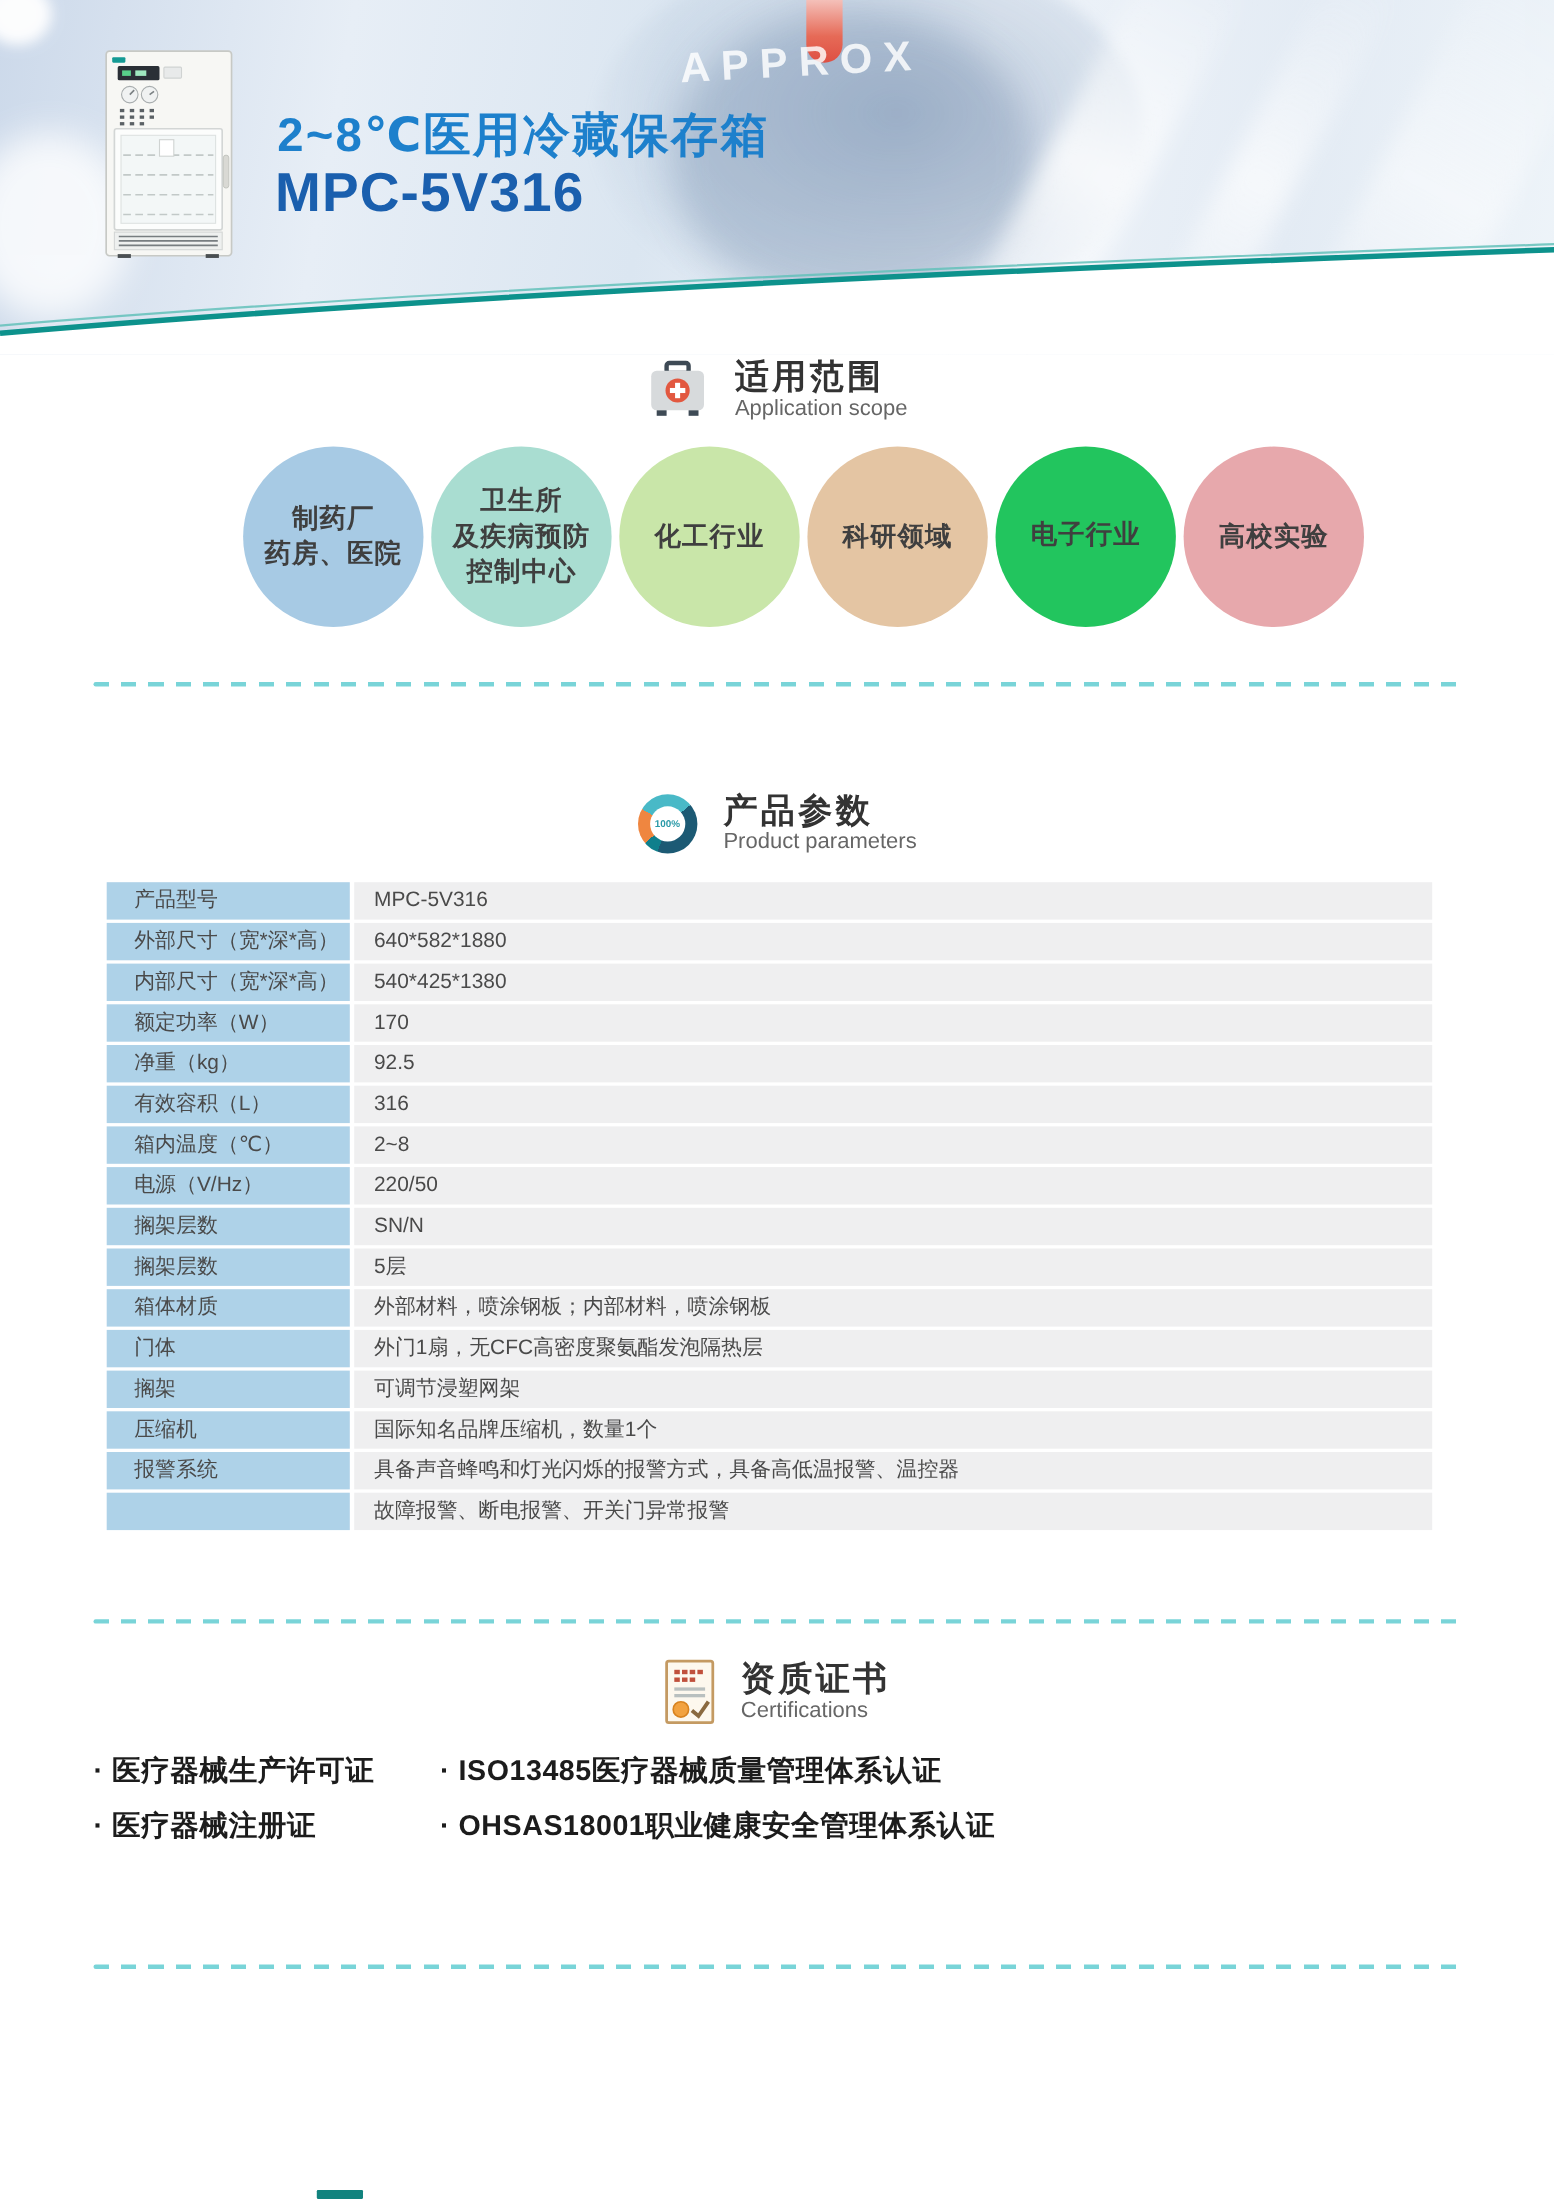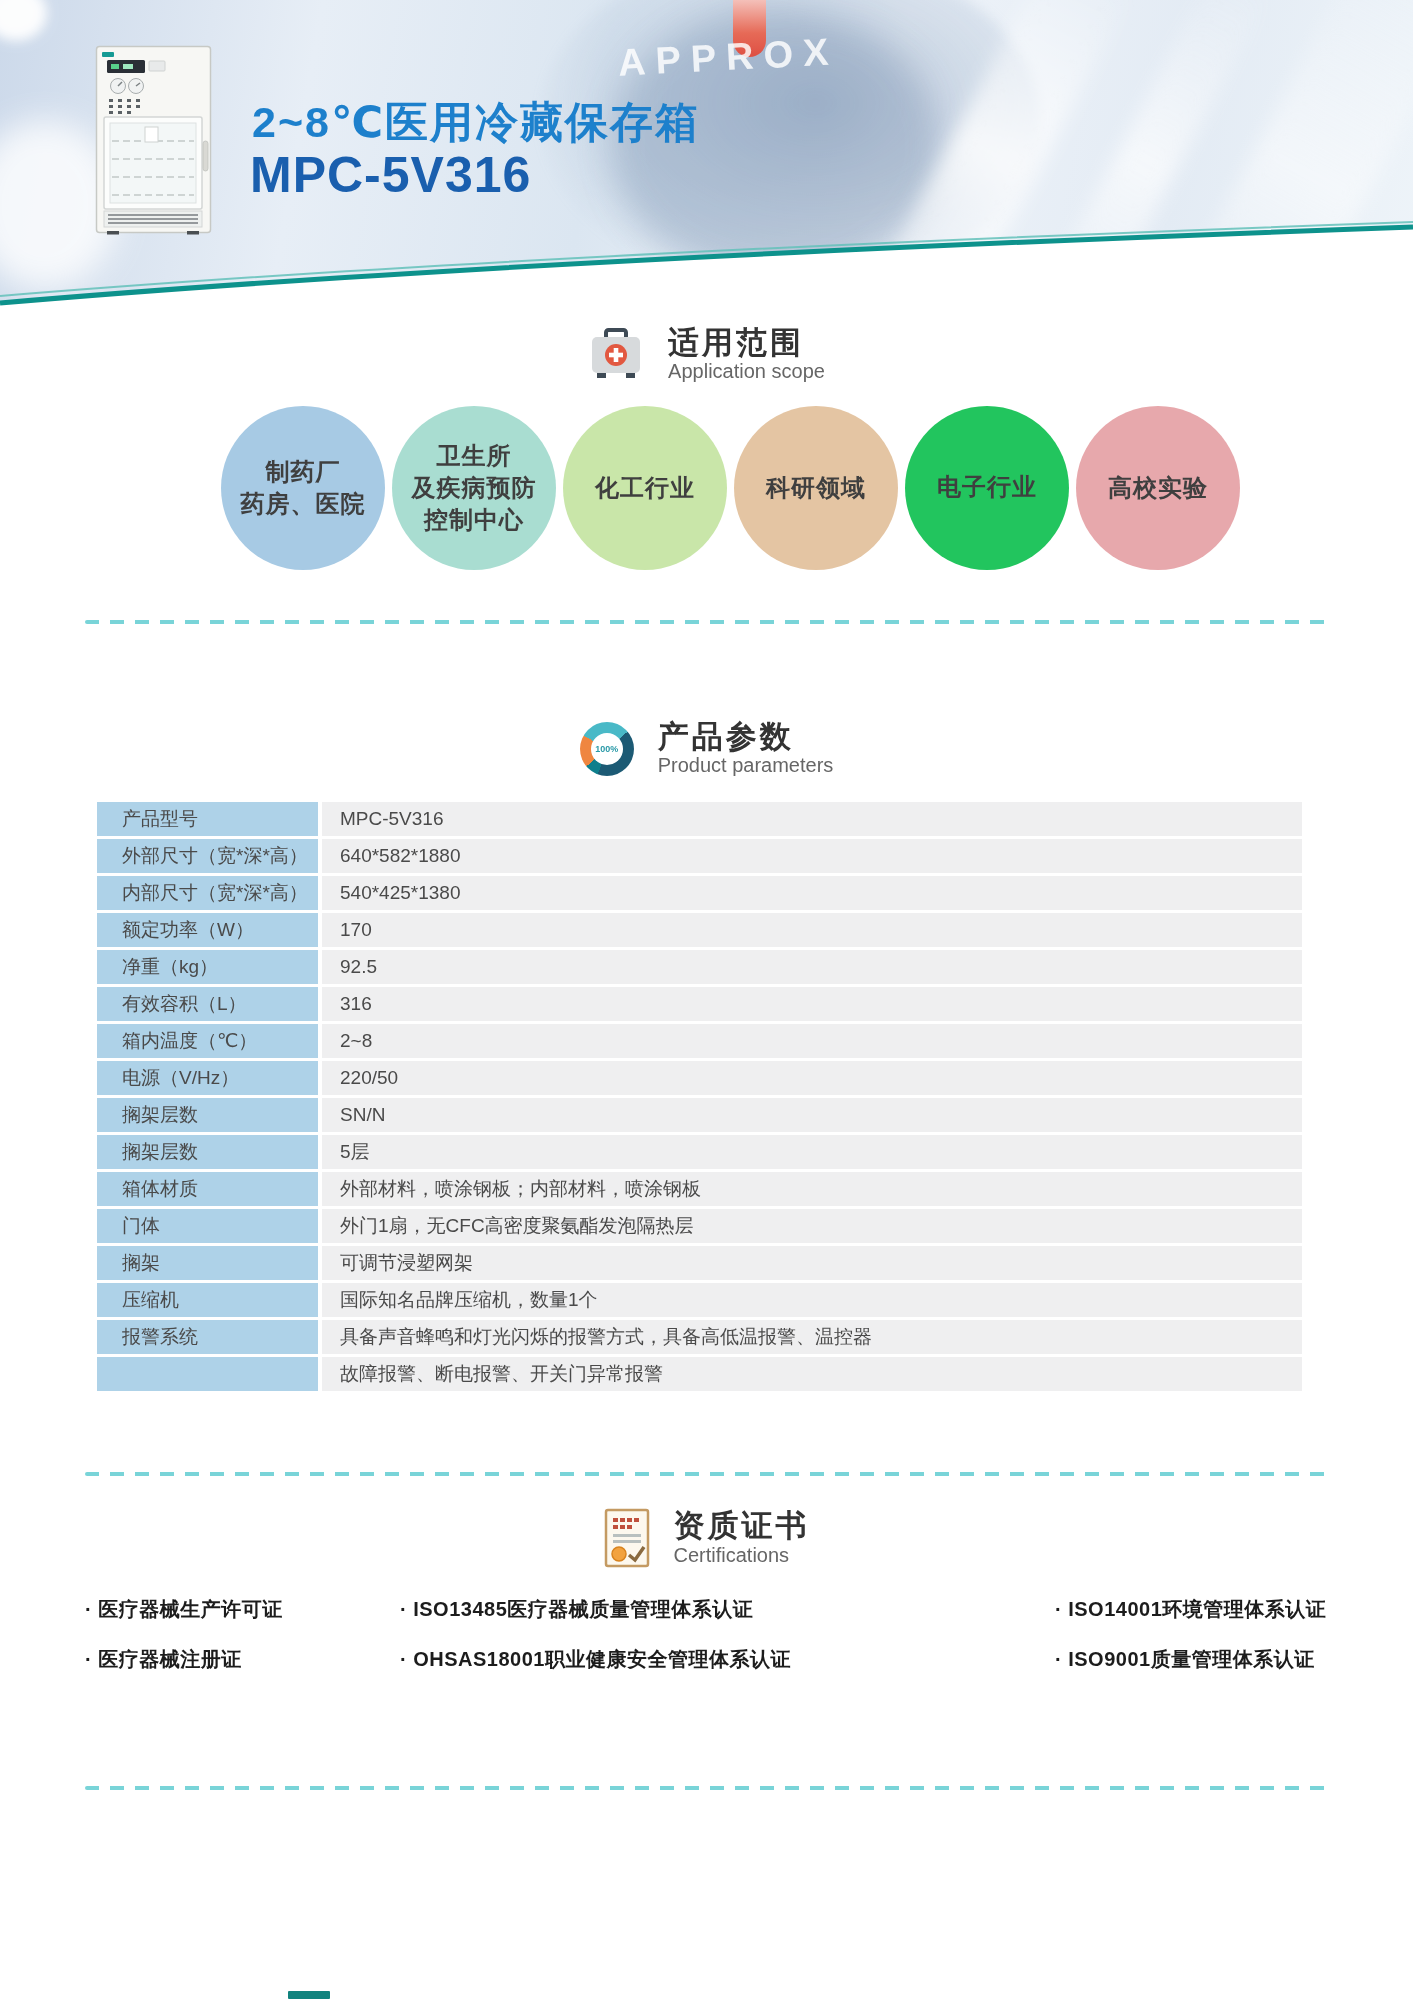--- a/index.html
+++ b/index.html
@@ -61,21 +61,21 @@
               padding-left:25px;box-sizing:border-box;font-size:19px;color:#4a4a4a;}
   .spec-value{flex:1;background:#efeff0;height:34px;line-height:34px;padding-left:18px;
               box-sizing:border-box;font-size:19px;color:#4a4a4a;white-space:nowrap;overflow:hidden;}
 
   
   .certs{position:absolute;left:85px;top:1592px;width:1243px;display:flex;}
   .cert-col{display:flex;flex-direction:column;}
   .cert-col.c1{width:315px;}
   .cert-col.c2{width:655px;}
   .cert-col.c3{flex:1;}
-  .cert-item{font-size:20px;font-weight:bold;color:#1c1c1c;height:34px;line-height:34px;
+  .cert-item{font-size:26px;font-weight:bold;color:#1c1c1c;height:34px;line-height:34px;
              margin-bottom:16px;letter-spacing:0.5px;white-space:nowrap;}
 
   .footer-dash{position:absolute;left:288px;top:1991px;width:42px;height:8px;background:#11837e;border-radius:1px;}
 </style>
 </head>
 <body>
 
 <div class="page">
 
   <header class="hero">
@@ -313,24 +313,19 @@
     <div class="cert-col c1">
 
     <div class="cert-item">· 医疗器械生产许可证</div>
         <div class="cert-item">· 医疗器械注册证</div>
       </div>
     <div class="cert-col c2">
 
     <div class="cert-item">· ISO13485医疗器械质量管理体系认证</div>
         <div class="cert-item">· OHSAS18001职业健康安全管理体系认证</div>
       </div>
-    <div class="cert-col c3">
-
-    <div class="cert-item">· ISO14001环境管理体系认证</div>
-        <div class="cert-item">· ISO9001质量管理体系认证</div>
-      </div>
   </div>
 
   <div class="divider" style="top:1786px;"></div>
 
   <div class="footer-dash"></div>
 
 </div>
 
 </body></html>

